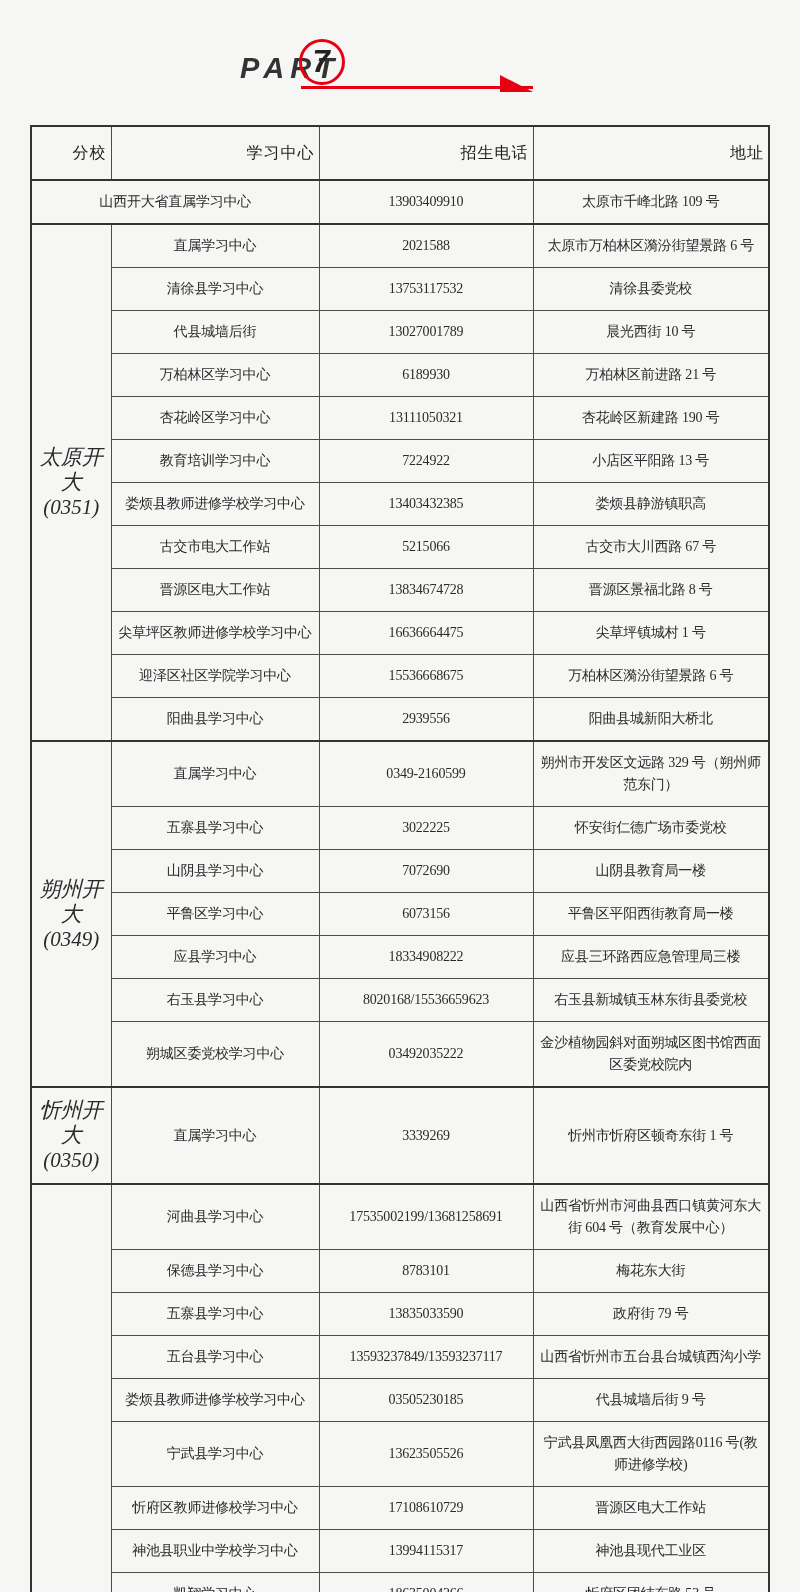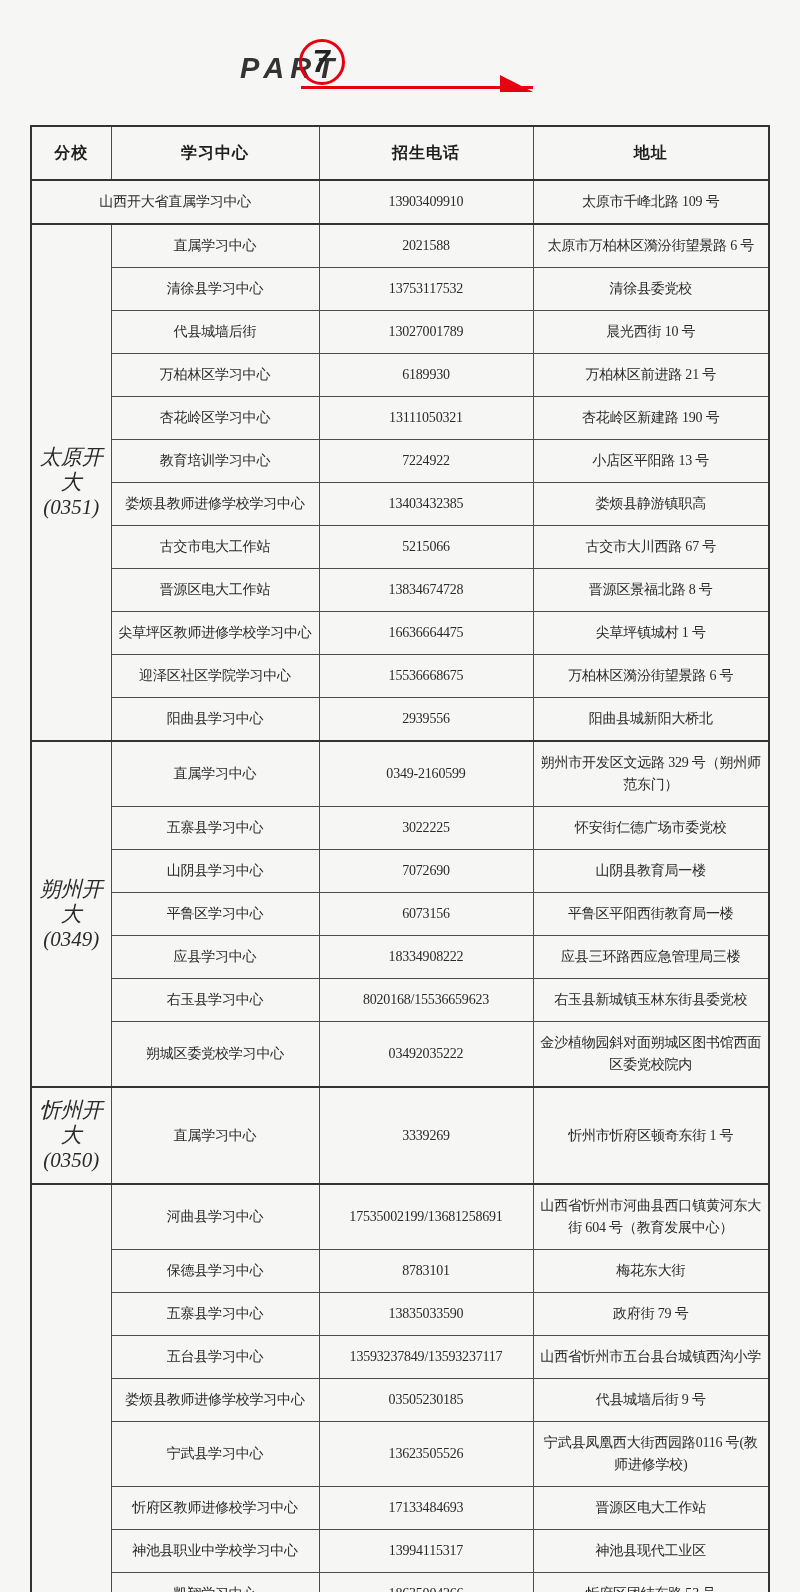--- a/index.html
+++ b/index.html
@@ -50,24 +50,25 @@
   }
   .center-table th,.center-table td{
     border:1px solid #4c4c4c;
     padding:10px 4px;
     font-size:14px;line-height:22px;
     letter-spacing:-0.2px;
     vertical-align:middle;
     word-break:break-all;
   }
   .center-table thead th{
-    font-size:16px;font-weight:bold;letter-spacing:1px;
-    padding:14px 20px;line-height:24px;
+    font-size:16px;font-weight:normal;letter-spacing:1px;
+    padding:14px 4px;line-height:24px;
     border-bottom:2px solid #333;
     color:#1e1e1e;
+    text-align:right;
   }
   .center-table tr.section-start td{border-top:2px solid #333;}
   .phone-cell{font-size:15px;letter-spacing:0;}
   .branch-cell div{line-height:25px;font-size:21px;letter-spacing:0;font-style:italic;}
   .col-branch{width:80px;}
   .col-center{width:208px;}
   .col-phone{width:214px;}
   .col-address{width:236px;}
 </style>
 </head>
@@ -246,21 +247,21 @@
           <td class="phone-cell">03505230185</td>
           <td class="address-cell">代县城墙后街 9 号</td>
         </tr>
         <tr>
           <td class="center-cell">宁武县学习中心</td>
           <td class="phone-cell">13623505526</td>
           <td class="address-cell">宁武县凤凰西大街西园路0116 号(教师进修学校)</td>
         </tr>
         <tr>
           <td class="center-cell">忻府区教师进修校学习中心</td>
-          <td class="phone-cell">17133484693</td>
+          <td class="phone-cell">17108610729</td>
           <td class="address-cell">晋源区电大工作站</td>
         </tr>
         <tr>
           <td class="center-cell">神池县职业中学校学习中心</td>
           <td class="phone-cell">13994115317</td>
           <td class="address-cell">神池县现代工业区</td>
         </tr>
         <tr>
           <td class="center-cell">凯翔学习中心</td>
           <td class="phone-cell">18635004266</td>

